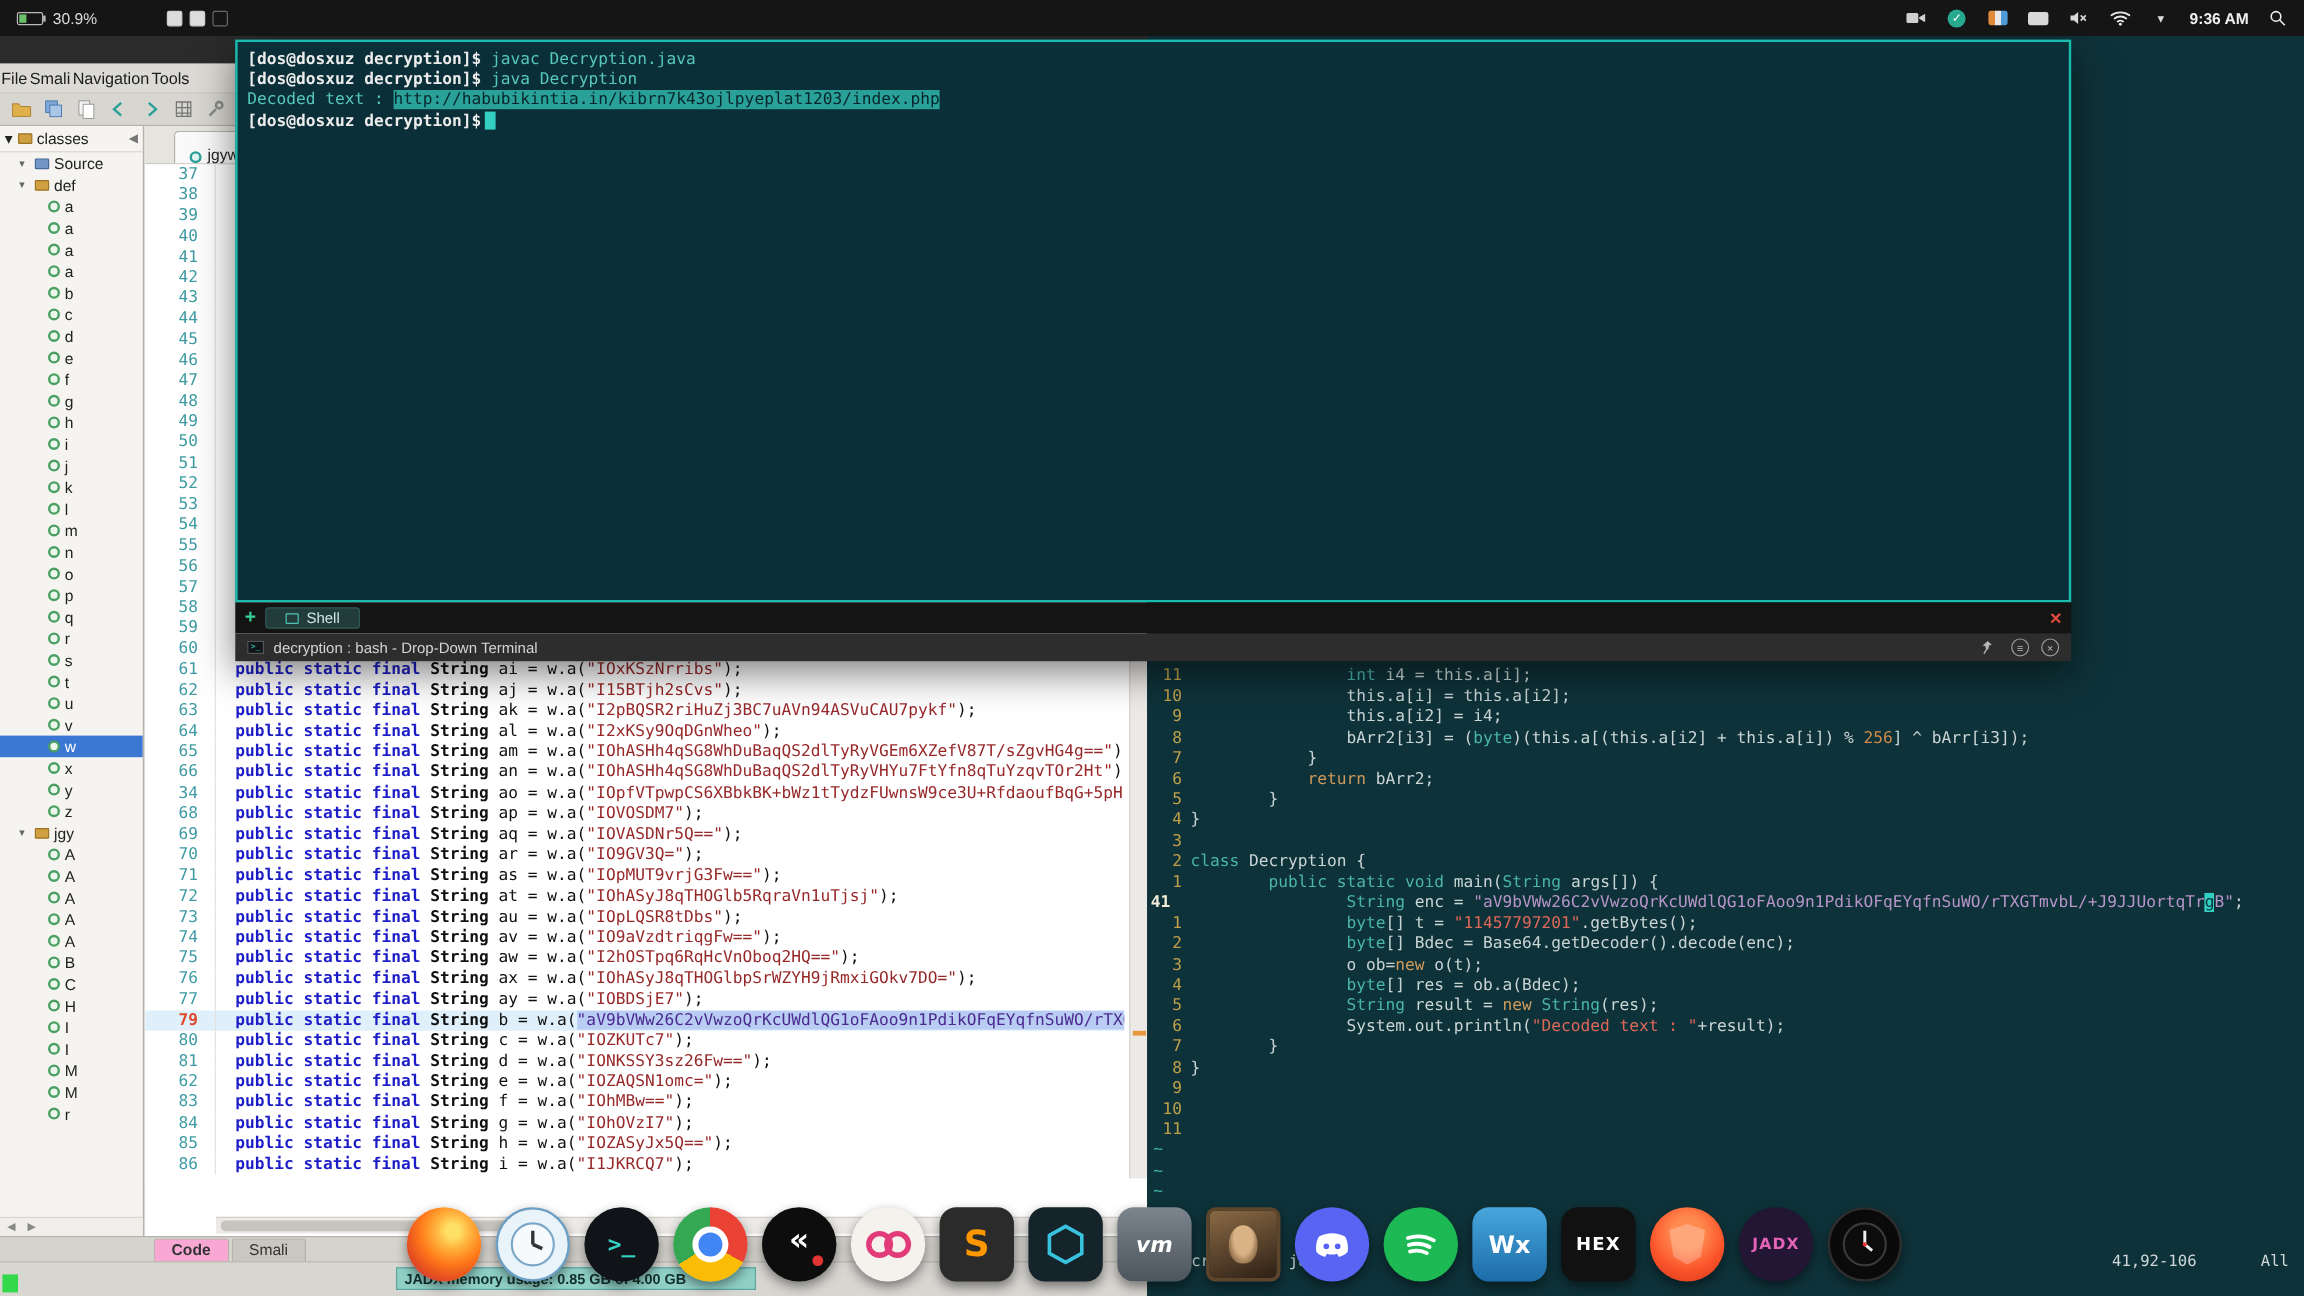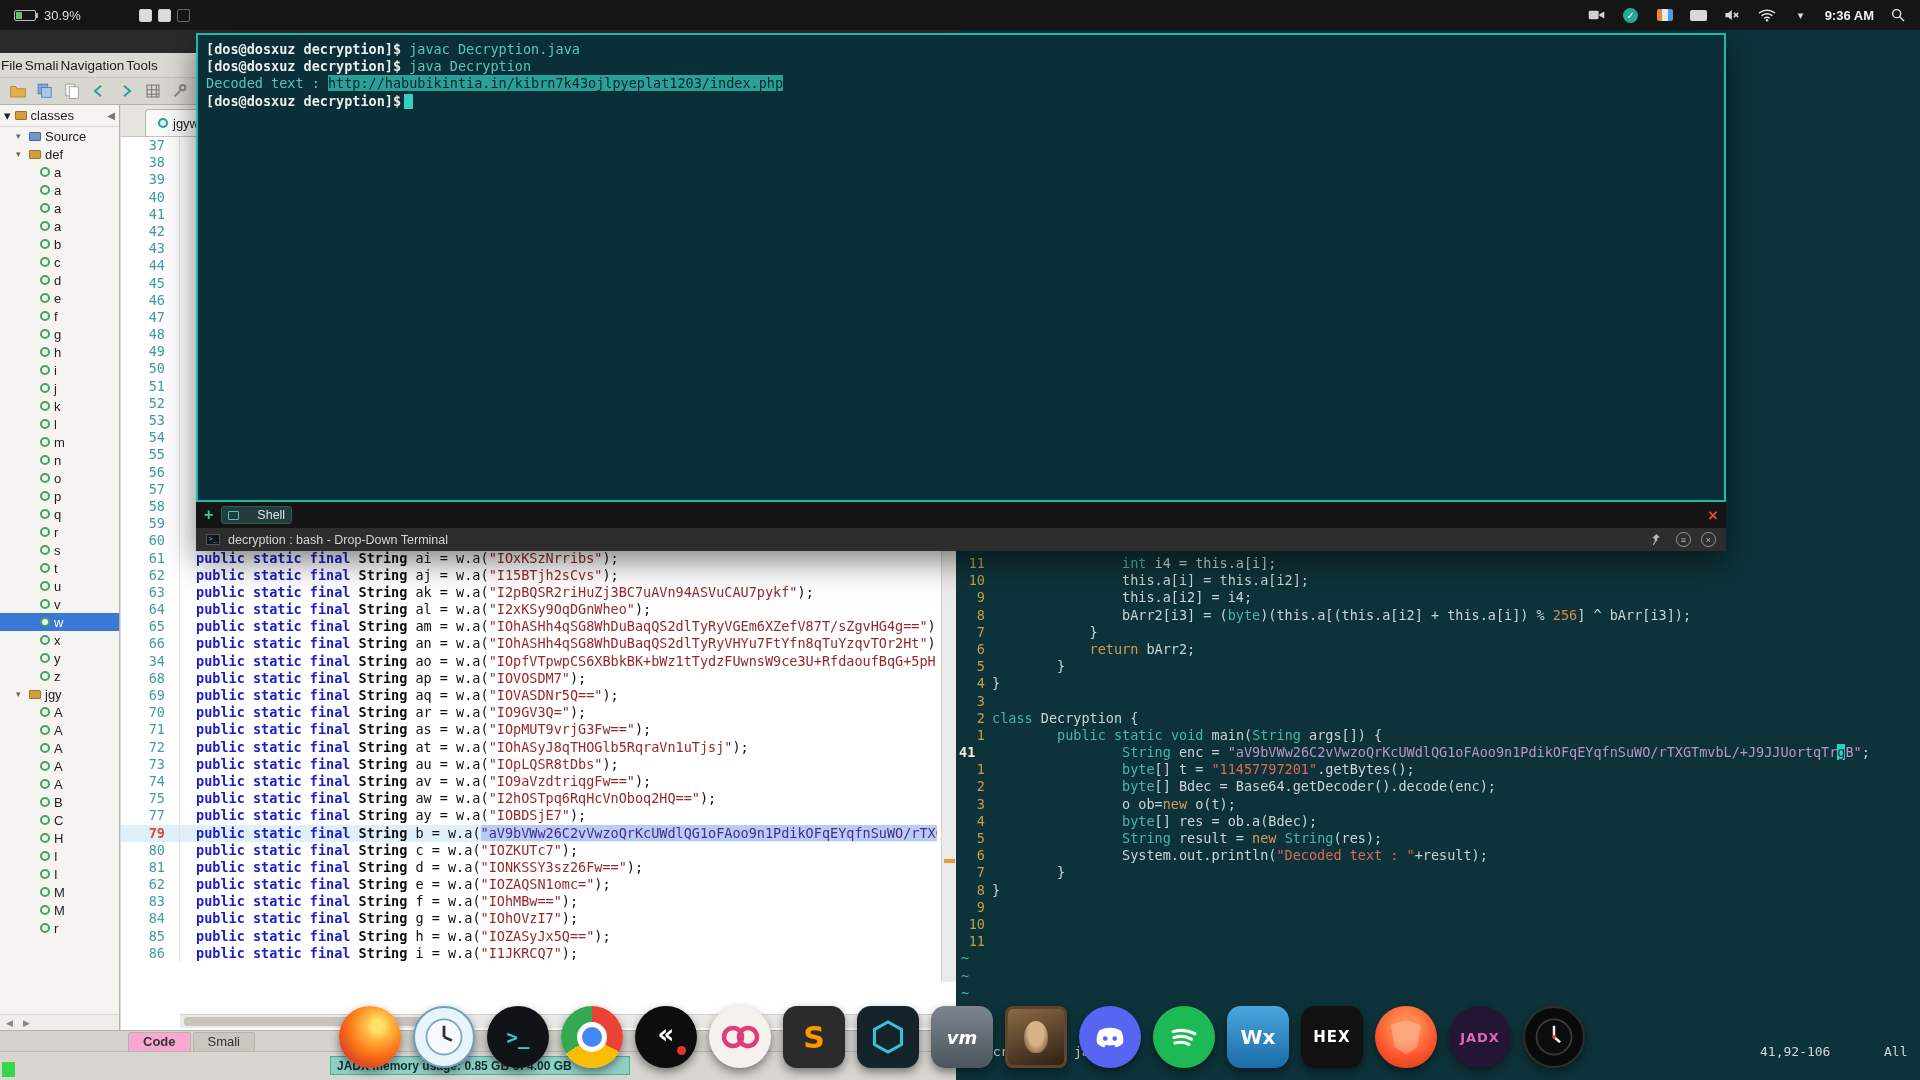--- a/index.html
+++ b/index.html
@@ -38,21 +38,21 @@
 .trow{height:18px;display:flex;align-items:center;gap:4px;white-space:nowrap}
 .trow .arrow{color:#666;font-size:9px;width:9px;flex:none}
 .t-pkg{width:12px;height:9px;background:#cf9f41;border:1px solid #9c7526;border-radius:1px;flex:none}
 .t-src{width:12px;height:9px;background:#7496c4;border:1px solid #49689a;border-radius:1px;flex:none}
 .t-cls{width:10px;height:10px;border-radius:50%;border:2px solid #4aa063;background:#eef7ee;flex:none}
 .trow.selected{background:#3b78d4;color:#fff}
 #tree-bottom{position:absolute;bottom:0;left:0;width:120px;height:16px;border-top:1px solid #d9d6cf;display:flex;align-items:center;gap:10px;padding-left:6px;color:#888;font-size:9px;background:#efeeea}
 
 #jadx-editor{position:absolute;top:75px;left:121px;width:835px;height:925px;background:#fff}
 #jadx-tabbar{position:absolute;top:0;left:0;width:100%;height:32px;background:#e6e4df;border-bottom:1px solid #c6c3bc;display:flex;align-items:flex-end;padding-left:24px}
-#jadx-tab{height:27px;background:#fafafa;border:1px solid #b5b2aa;border-bottom:none;border-radius:4px 4px 0 0;display:flex;align-items:center;gap:5px;padding:0 12px;font-size:13px;color:#222}
+#jadx-tab{height:27px;background:#fafafa;border:1px solid #b5b2aa;border-bottom:none;border-radius:4px 4px 0 0;display:flex;align-items:flex-end;gap:5px;padding:0 12px;font-size:13px;color:#222}
 .tab-cls{width:10px;height:10px;border-radius:50%;border:2px solid #2aa198;background:#e4f5f3}
 #jadx-code{position:absolute;top:32px;left:0;width:816px;height:845px;overflow:hidden;background:#fff}
 .jline{display:flex;height:17.2px;line-height:17.2px;font-family:"DejaVu Sans Mono",monospace;font-size:13.5px;white-space:pre}
 .jgut{width:59px;flex:none;text-align:right;padding-right:14px;color:#3f9ba3;background:#fff;border-right:1px solid #e2e2e2}
 .jcode{flex:1;overflow:hidden;padding-left:16px;color:#111}
 .jline.sel .jgut{color:#e0492e;background:#dff0fa;font-weight:bold}
 .jline.sel .jcode{background:#dff0fa}
 .jkw{color:#1d1dc8;font-weight:bold}
 .jty{color:#101010;font-weight:bold}
 .jid{color:#101010}
@@ -91,21 +91,21 @@
 #terminal{position:absolute;top:33px;left:196px;width:1530px;height:518px;z-index:6;box-shadow:0 10px 30px rgba(0,0,0,.5)}
 #term-content{position:absolute;top:0;left:0;width:100%;height:469px;background:#0b2f38;border:2px solid #1abcae;padding:6px 8px;overflow:hidden}
 .tline{white-space:pre;height:17.2px;line-height:17.2px;font-family:"DejaVu Sans Mono",monospace;font-size:13.5px}
 .tprompt{color:#ececec;font-weight:bold}
 .tcmd{color:#56c7bb}
 .tout{color:#56c7bb}
 .tsel{background:#2aa198;color:#06262c}
 .tcursor{display:inline-block;width:9px;height:15px;background:#33cfc3;vertical-align:middle;margin-left:3px}
 #term-tabbar{position:absolute;top:469px;left:0;width:100%;height:26px;background:#141414;display:flex;align-items:center;padding:0 8px;gap:8px}
 #term-newtab{color:#36d399;font-weight:bold;font-size:16px}
-#term-tab{display:flex;align-items:center;gap:18px;background:#223c3c;border:1px solid #2f5a55;border-radius:3px;padding:1px 6px;color:#cfe8e2;font-size:12.5px}
+#term-tab{display:flex;align-items:center;gap:6px;background:#223c3c;border:1px solid #2f5a55;border-radius:3px;padding:1px 16px;color:#cfe8e2;font-size:12.5px}
 .term-tab-ico{width:11px;height:9px;border:1px solid #4fc3b8;border-radius:1px}
 #term-close-tabbar{margin-left:auto;color:#e04b3c;font-size:17px;font-weight:bold;line-height:1}
 #term-titlebar{position:absolute;top:495px;left:0;width:100%;height:23px;background:#2d2d2d;display:flex;align-items:center;gap:8px;padding:0 10px;color:#d4d4d4;font-size:12.5px}
 .term-title-ico{width:14px;height:11px;background:#101418;border:1px solid #555;color:#35d0c4;font-size:7px;line-height:9px;text-align:center;font-family:"DejaVu Sans Mono",monospace}
 #term-title-right{margin-left:auto;display:flex;align-items:center;gap:10px}
 .ring-ico{width:15px;height:15px;border:1px solid #9a9a9a;border-radius:50%;color:#bbb;font-size:9px;display:flex;align-items:center;justify-content:center}
 
 
 #mem-overlay{position:absolute;top:1056px;left:330px;width:300px;height:19px;background:#8fd0c6;border:1px solid #57a79c;z-index:4;display:flex;align-items:center;padding-left:6px;font-size:12px;font-weight:bold;color:#13302c;white-space:nowrap;overflow:hidden}
 #green-ind{position:absolute;left:2px;top:1062px;width:13px;height:15px;background:#35d84b;z-index:13}
@@ -433,20 +433,21 @@
           <div class="jline"><span class="jgut">66</span><span class="jcode"><span class="jkw">public static final </span><span class="jty">String </span><span class="jid">an</span><span class="jpl"> = w.a(</span><span class="jstr">"IOhASHh4qSG8WhDuBaqQS2dlTyRyVHYu7FtYfn8qTuYzqvTOr2Ht"</span><span class="jpl">);</span></span></div>
           <div class="jline"><span class="jgut">34</span><span class="jcode"><span class="jkw">public static final </span><span class="jty">String </span><span class="jid">ao</span><span class="jpl"> = w.a(</span><span class="jstr">"IOpfVTpwpCS6XBbkBK+bWz1tTydzFUwnsW9ce3U+RfdaoufBqG+5pH"</span></span></div>
           <div class="jline"><span class="jgut">68</span><span class="jcode"><span class="jkw">public static final </span><span class="jty">String </span><span class="jid">ap</span><span class="jpl"> = w.a(</span><span class="jstr">"IOVOSDM7"</span><span class="jpl">);</span></span></div>
           <div class="jline"><span class="jgut">69</span><span class="jcode"><span class="jkw">public static final </span><span class="jty">String </span><span class="jid">aq</span><span class="jpl"> = w.a(</span><span class="jstr">"IOVASDNr5Q=="</span><span class="jpl">);</span></span></div>
           <div class="jline"><span class="jgut">70</span><span class="jcode"><span class="jkw">public static final </span><span class="jty">String </span><span class="jid">ar</span><span class="jpl"> = w.a(</span><span class="jstr">"IO9GV3Q="</span><span class="jpl">);</span></span></div>
           <div class="jline"><span class="jgut">71</span><span class="jcode"><span class="jkw">public static final </span><span class="jty">String </span><span class="jid">as</span><span class="jpl"> = w.a(</span><span class="jstr">"IOpMUT9vrjG3Fw=="</span><span class="jpl">);</span></span></div>
           <div class="jline"><span class="jgut">72</span><span class="jcode"><span class="jkw">public static final </span><span class="jty">String </span><span class="jid">at</span><span class="jpl"> = w.a(</span><span class="jstr">"IOhASyJ8qTHOGlb5RqraVn1uTjsj"</span><span class="jpl">);</span></span></div>
           <div class="jline"><span class="jgut">73</span><span class="jcode"><span class="jkw">public static final </span><span class="jty">String </span><span class="jid">au</span><span class="jpl"> = w.a(</span><span class="jstr">"IOpLQSR8tDbs"</span><span class="jpl">);</span></span></div>
           <div class="jline"><span class="jgut">74</span><span class="jcode"><span class="jkw">public static final </span><span class="jty">String </span><span class="jid">av</span><span class="jpl"> = w.a(</span><span class="jstr">"IO9aVzdtriqgFw=="</span><span class="jpl">);</span></span></div>
           <div class="jline"><span class="jgut">75</span><span class="jcode"><span class="jkw">public static final </span><span class="jty">String </span><span class="jid">aw</span><span class="jpl"> = w.a(</span><span class="jstr">"I2hOSTpq6RqHcVnOboq2HQ=="</span><span class="jpl">);</span></span></div>
+          <div class="jline"><span class="jgut">76</span><span class="jcode"><span class="jkw">public static final </span><span class="jty">String </span><span class="jid">ax</span><span class="jpl"> = w.a(</span><span class="jstr">"IOhASyJ8qTHOGlbpSrWZYH9jRmxiGOkv7DO="</span><span class="jpl">);</span></span></div>
           <div class="jline"><span class="jgut">77</span><span class="jcode"><span class="jkw">public static final </span><span class="jty">String </span><span class="jid">ay</span><span class="jpl"> = w.a(</span><span class="jstr">"IOBDSjE7"</span><span class="jpl">);</span></span></div>
           <div class="jline sel"><span class="jgut">79</span><span class="jcode"><span class="jkw">public static final </span><span class="jty">String </span><span class="jid">b</span><span class="jpl"> = w.a(</span><span class="jstr jsel">"aV9bVWw26C2vVwzoQrKcUWdlQG1oFAoo9n1PdikOFqEYqfnSuWO/rTXGTmvbL/+J9JJUortqTrgB"</span></span></div>
           <div class="jline"><span class="jgut">80</span><span class="jcode"><span class="jkw">public static final </span><span class="jty">String </span><span class="jid">c</span><span class="jpl"> = w.a(</span><span class="jstr">"IOZKUTc7"</span><span class="jpl">);</span></span></div>
           <div class="jline"><span class="jgut">81</span><span class="jcode"><span class="jkw">public static final </span><span class="jty">String </span><span class="jid">d</span><span class="jpl"> = w.a(</span><span class="jstr">"IONKSSY3sz26Fw=="</span><span class="jpl">);</span></span></div>
           <div class="jline"><span class="jgut">62</span><span class="jcode"><span class="jkw">public static final </span><span class="jty">String </span><span class="jid">e</span><span class="jpl"> = w.a(</span><span class="jstr">"IOZAQSN1omc="</span><span class="jpl">);</span></span></div>
           <div class="jline"><span class="jgut">83</span><span class="jcode"><span class="jkw">public static final </span><span class="jty">String </span><span class="jid">f</span><span class="jpl"> = w.a(</span><span class="jstr">"IOhMBw=="</span><span class="jpl">);</span></span></div>
           <div class="jline"><span class="jgut">84</span><span class="jcode"><span class="jkw">public static final </span><span class="jty">String </span><span class="jid">g</span><span class="jpl"> = w.a(</span><span class="jstr">"IOhOVzI7"</span><span class="jpl">);</span></span></div>
           <div class="jline"><span class="jgut">85</span><span class="jcode"><span class="jkw">public static final </span><span class="jty">String </span><span class="jid">h</span><span class="jpl"> = w.a(</span><span class="jstr">"IOZASyJx5Q=="</span><span class="jpl">);</span></span></div>
           <div class="jline"><span class="jgut">86</span><span class="jcode"><span class="jkw">public static final </span><span class="jty">String </span><span class="jid">i</span><span class="jpl"> = w.a(</span><span class="jstr">"I1JKRCQ7"</span><span class="jpl">);</span></span></div>
         </div>

